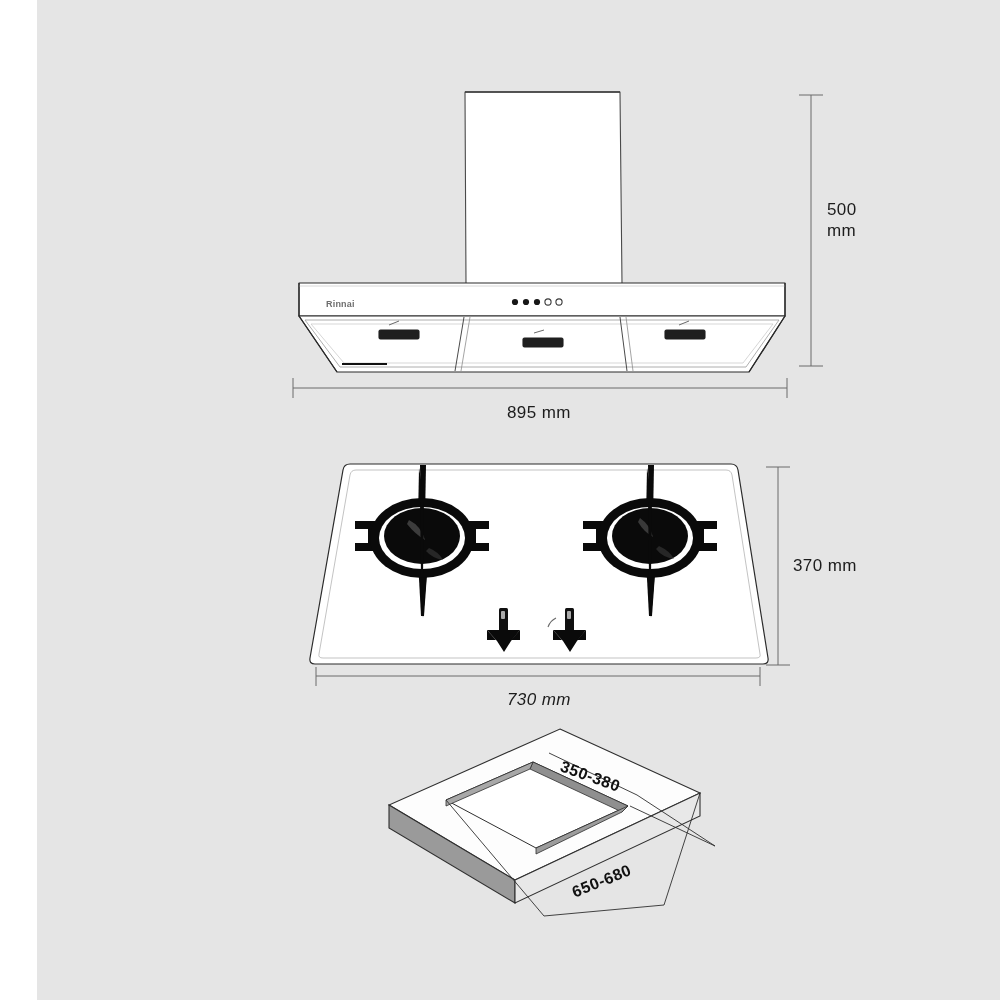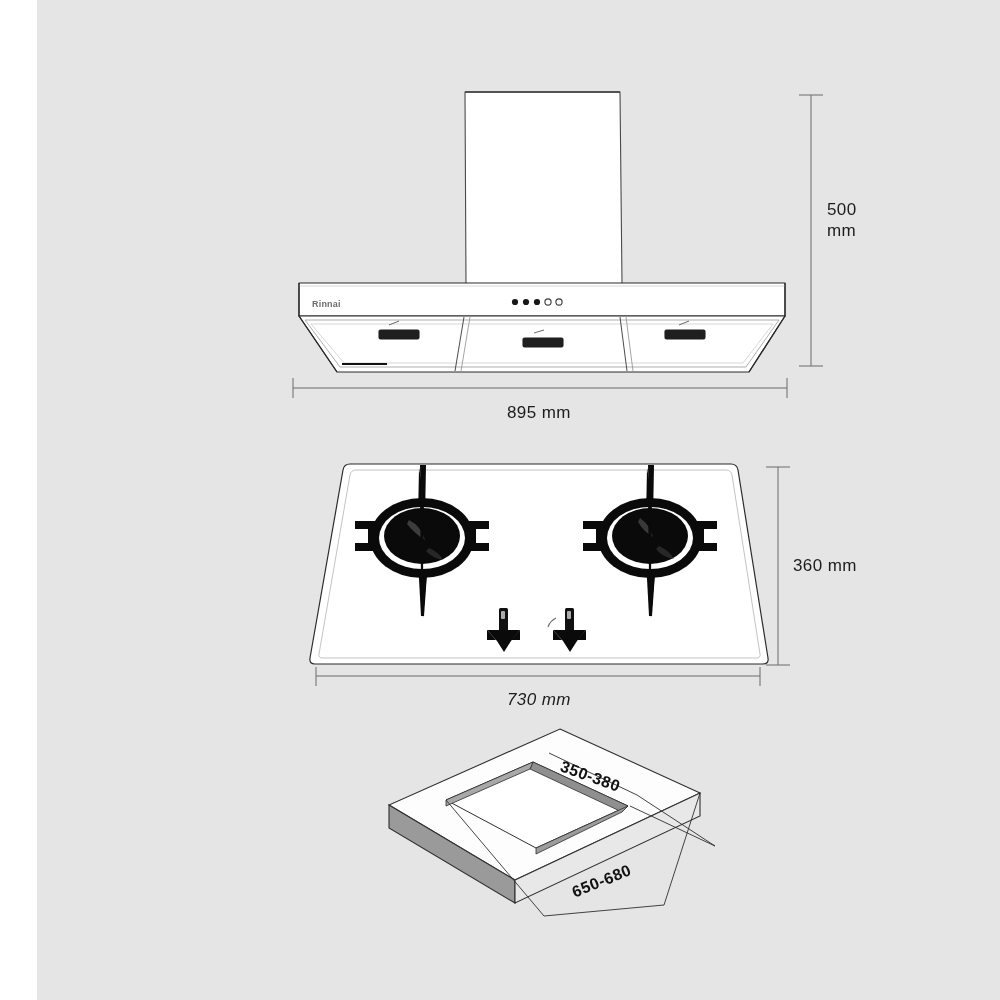--- a/index.html
+++ b/index.html
@@ -60,21 +60,21 @@
     transform-origin: 0 50%;
   }
   #label-cut-width {
     left: 536px;
     top: 884px;
     transform: rotate(-22deg);
     transform-origin: 0 50%;
   }
   .brand-mark {
     position: absolute;
-    left: 275px;
+    left: 289px;
     top: 299px;
     font-family: "Liberation Sans", sans-serif;
     font-size: 9px;
     font-weight: 700;
     letter-spacing: 0.2px;
     color: #6d6d6d;
     user-select: none;
   }
 </style>
 </head>
@@ -239,21 +239,21 @@
       <line x1="409" y1="800" x2="507" y2="916"></line>
       <line x1="663" y1="793" x2="627" y2="905"></line>
       <line x1="507" y1="916" x2="627" y2="905"></line>
     </g>
   </svg>
 
   <div class="dim-label stacked" style="left:790px; top:200px;"><span>500</span><br><span>mm</span></div>
 
   <div class="dim-label" style="left:470px; top:403px;text-align:center;">895 mm</div>
 
-  <div class="dim-label" style="left:756px; top:556px;">360 mm</div>
+  <div class="dim-label" style="left:756px; top:556px;">370 mm</div>
 
   <div class="dim-label" style="left:470px; top:690px;font-style:italic;">730 mm</div>
 
   <div class="cut-label" id="label-cut-depth">350-380</div>
 
   <div class="cut-label" id="label-cut-width">650-680</div>
 
   <div class="brand-mark">Rinnai</div>
 
 </div>

